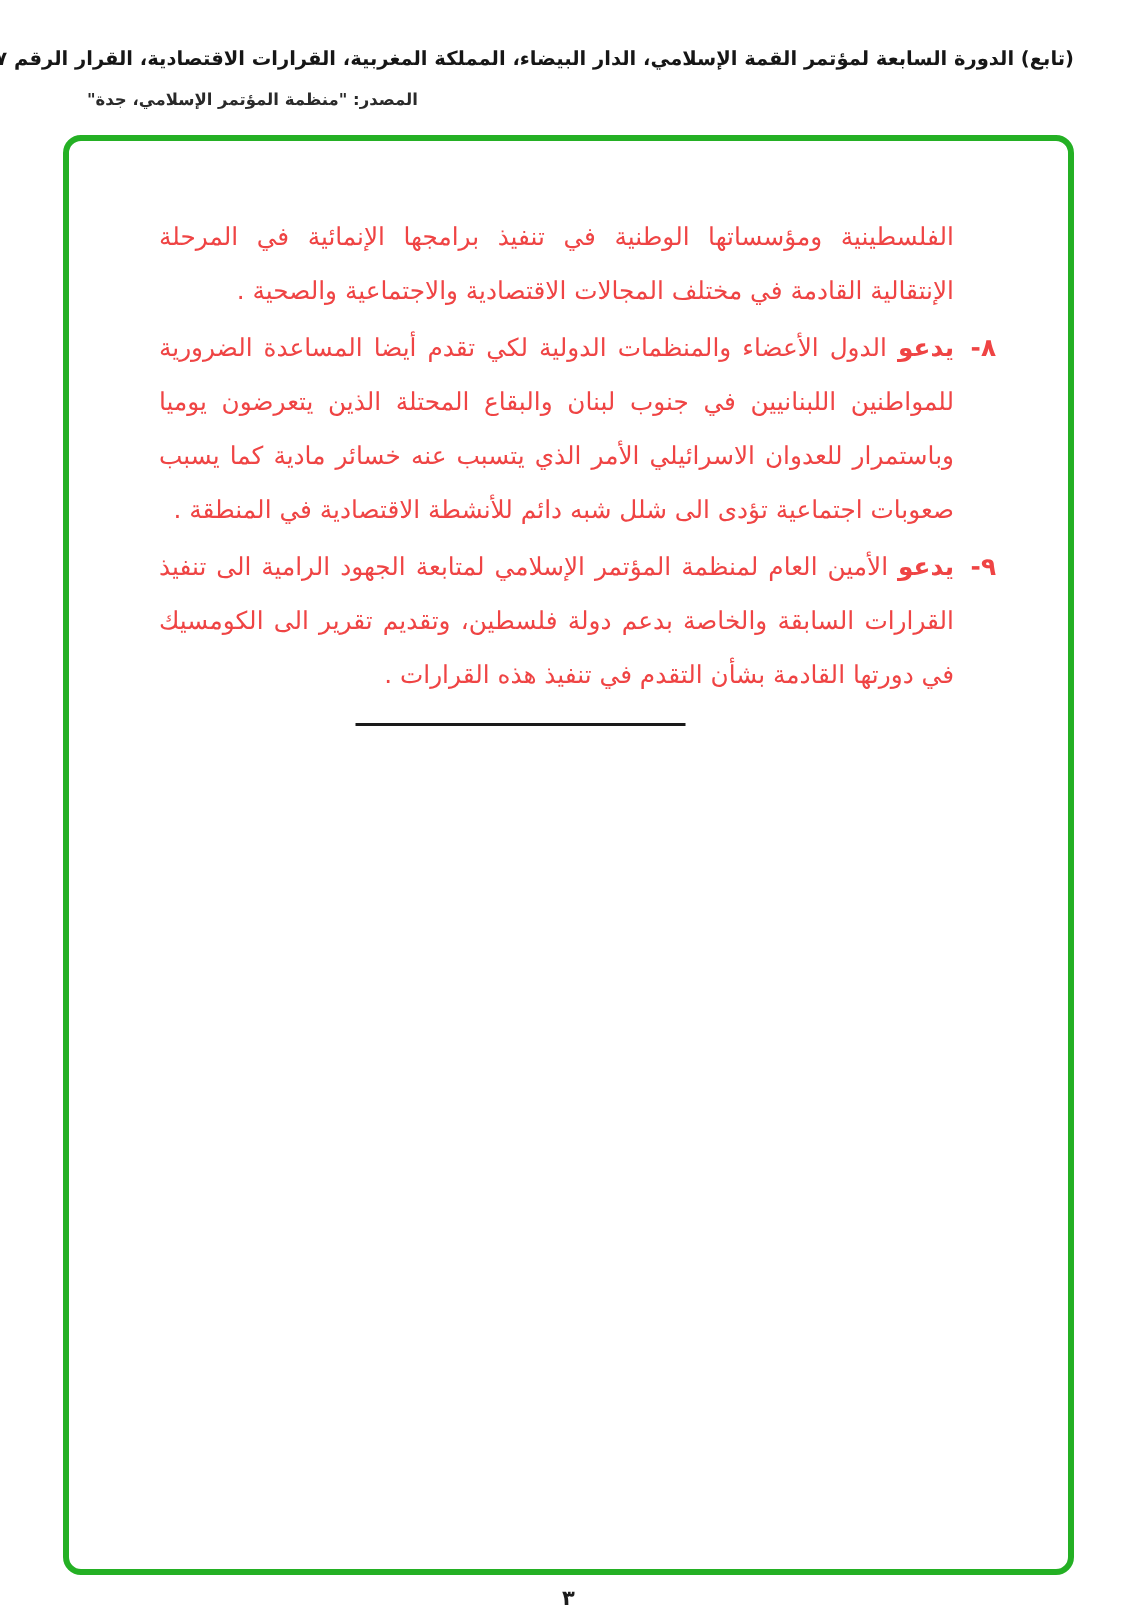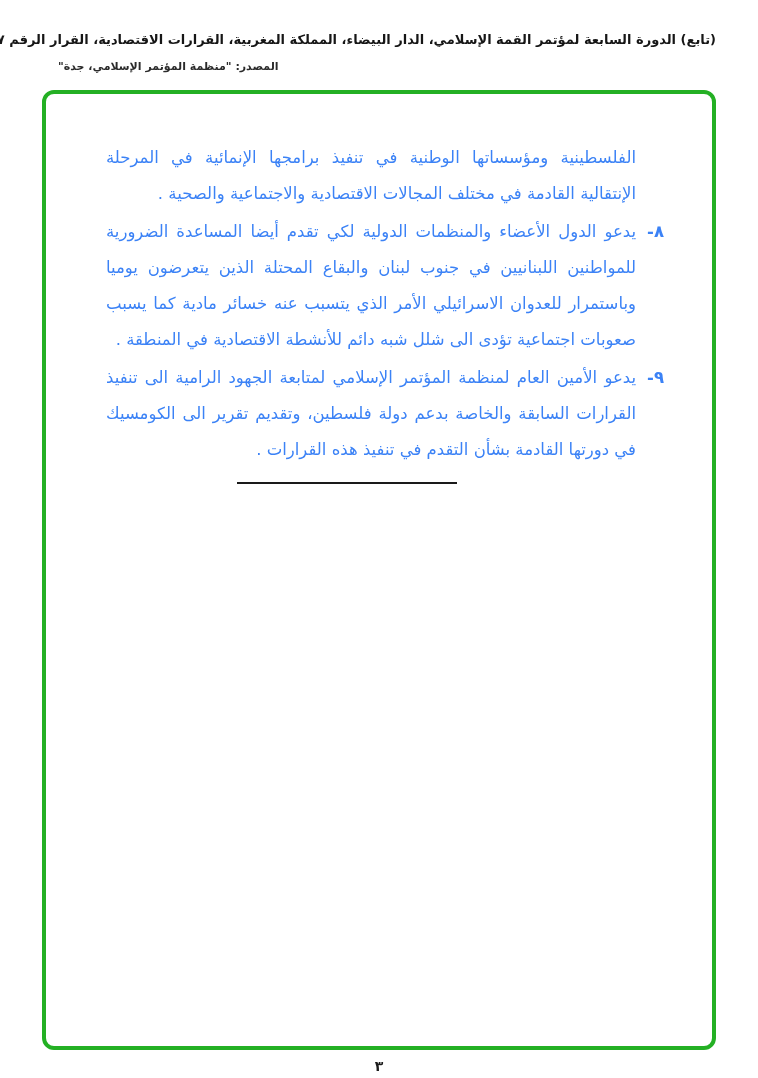--- a/index.html
+++ b/index.html
@@ -48,41 +48,41 @@
     height: 960px;
     border: 4px solid #24b024;
     border-radius: 12px;
     background: #ffffff;
   }
   .content {
     direction: rtl;
     padding: 46px 48px 0 60px;
     font-size: 16.5px;
     line-height: 36px;
-    color: #3b82f6;
+    color: #ef4444;
   }
   .intro {
     margin: 0 28px 2px 0;
     text-align: justify;
   }
   .item {
     display: flex;
     direction: rtl;
     margin-bottom: 2px;
   }
   .num {
     flex: 0 0 28px;
     text-align: right;
     font-weight: bold;
   }
   .text {
     flex: 1;
     text-align: justify;
   }
-  .text b { font-weight: normal; }
+  .text b { font-weight: bold; }
   .divider {
     width: 220px;
     border-top: 2px solid #1a1a1a;
     margin: 14px 207px 0 auto;
   }
   
   .page-number {
     position: absolute;
     top: 1058px;
     left: 0;

